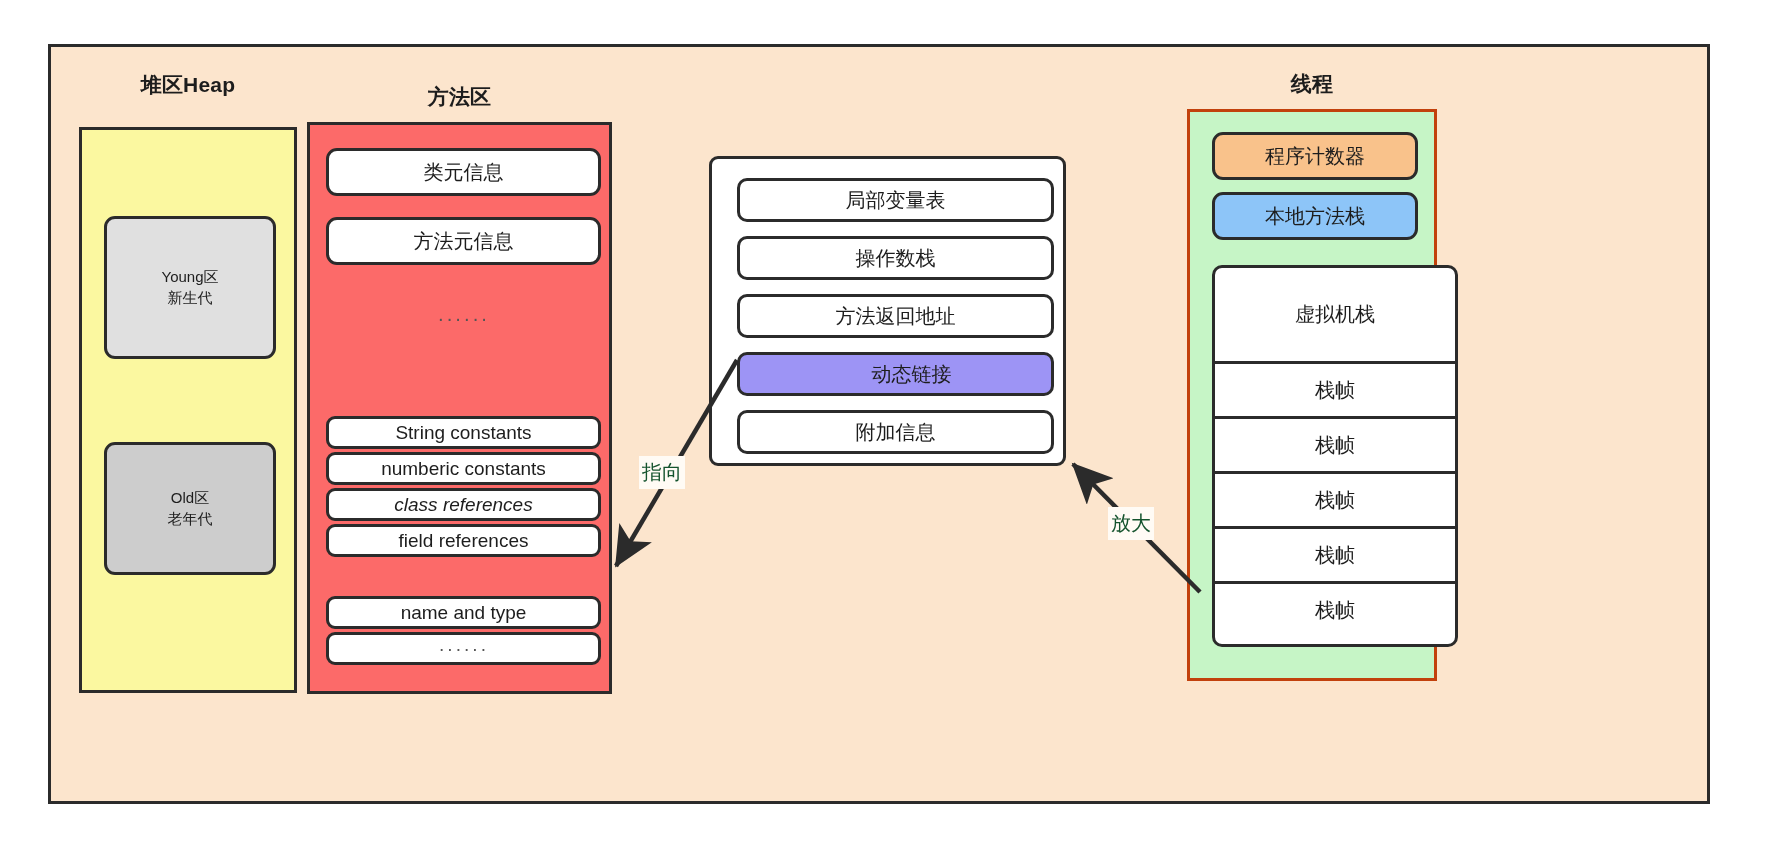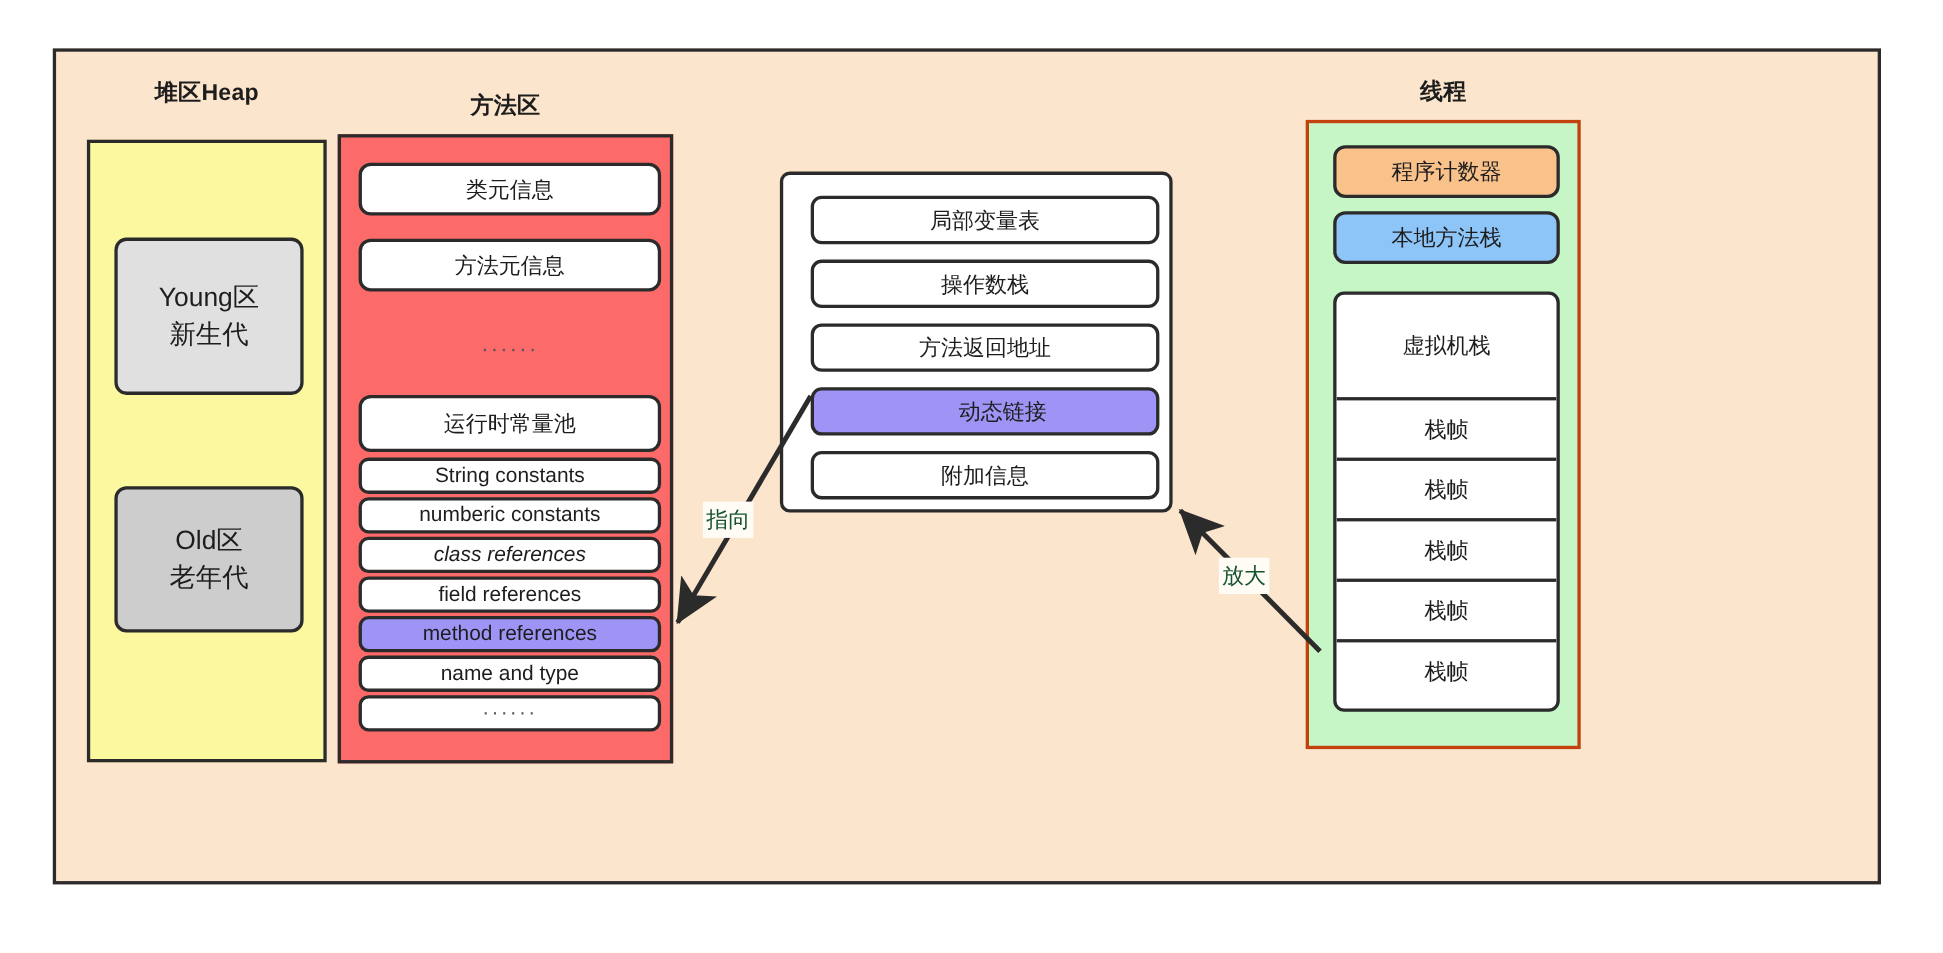--- a/index.html
+++ b/index.html
@@ -61,21 +61,21 @@
     left: 22px;
     width: 172px;
     background: #e0e0e0;
     border: 3px solid #2b2b2b;
     border-radius: 11px;
     box-sizing: border-box;
     display: flex;
     flex-direction: column;
     align-items: center;
     justify-content: center;
-    font-size: 24px;
+    font-size: 15px;
     color: #1d1d1d;
     line-height: 1.38;
     text-align: center;
   }
   .gen-young { top: 86px; height: 143px; }
   .gen-old   { top: 312px; height: 133px; background: #cdcdcd; }
 
   
   .method-box {
     position: absolute;
@@ -193,21 +193,21 @@
     color: #1d1d1d;
   }
   .th-pc     { top: 20px;  background: #f9c28b; }
   .th-native { top: 80px;  background: #8dc5f8; }
 
   
   .vmstack {
     position: absolute;
     left: 22px;
     top: 153px;
-    width: 206px;
+    width: 246px;
     height: 382px;
     background: #ffffff;
     border: 3px solid #2b2b2b;
     border-radius: 10px;
     box-sizing: border-box;
     overflow: hidden;
   }
   .vm-head {
     height: 93px;
     display: flex;
@@ -269,27 +269,25 @@
     <div class="gen-box gen-old">
       <span>Old区</span>
       <span>老年代</span>
     </div>
   </div>
 
   <div class="method-box">
     <div class="ma-item ma-classmeta">类元信息</div>
     <div class="ma-item ma-methodmeta">方法元信息</div>
     <div class="ma-dots">······</div>
-    <div class="ma-item ma-pool">运行时常量池</div>
 
     <div class="cp-row" style="top:291px;">String constants</div>
     <div class="cp-row" style="top:327px;">numberic constants</div>
     <div class="cp-row" style="top:363px;font-style:italic;">class references</div>
     <div class="cp-row" style="top:399px;">field references</div>
-    <div class="cp-row hl" style="top:435px;">method references</div>
     <div class="cp-row" style="top:471px;">name and type</div>
     <div class="cp-row dots" style="top:507px;">······</div>
   </div>
 
   <div class="frame-box">
     <div class="frame-item" style="top:19px;">局部变量表</div>
     <div class="frame-item" style="top:77px;">操作数栈</div>
     <div class="frame-item" style="top:135px;">方法返回地址</div>
     <div class="frame-item hl" style="top:193px;">动态链接</div>
     <div class="frame-item" style="top:251px;">附加信息</div>

